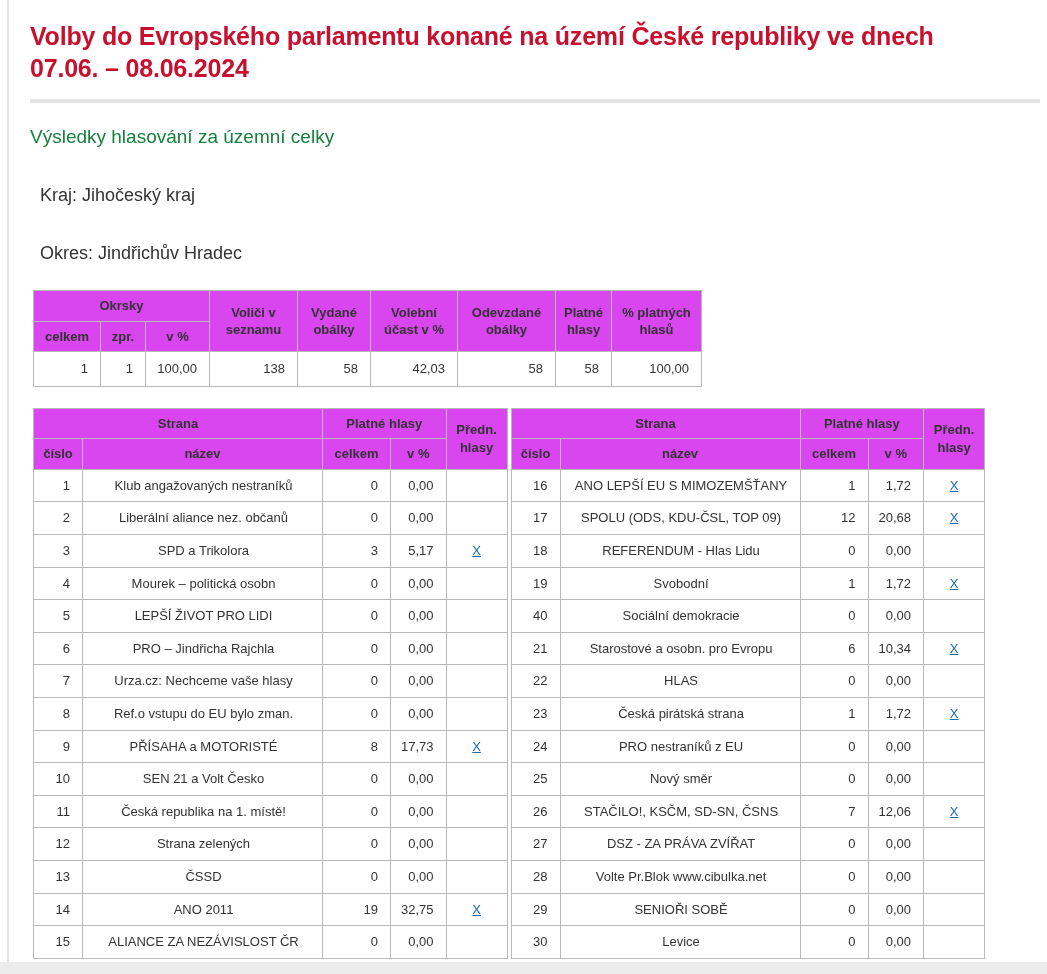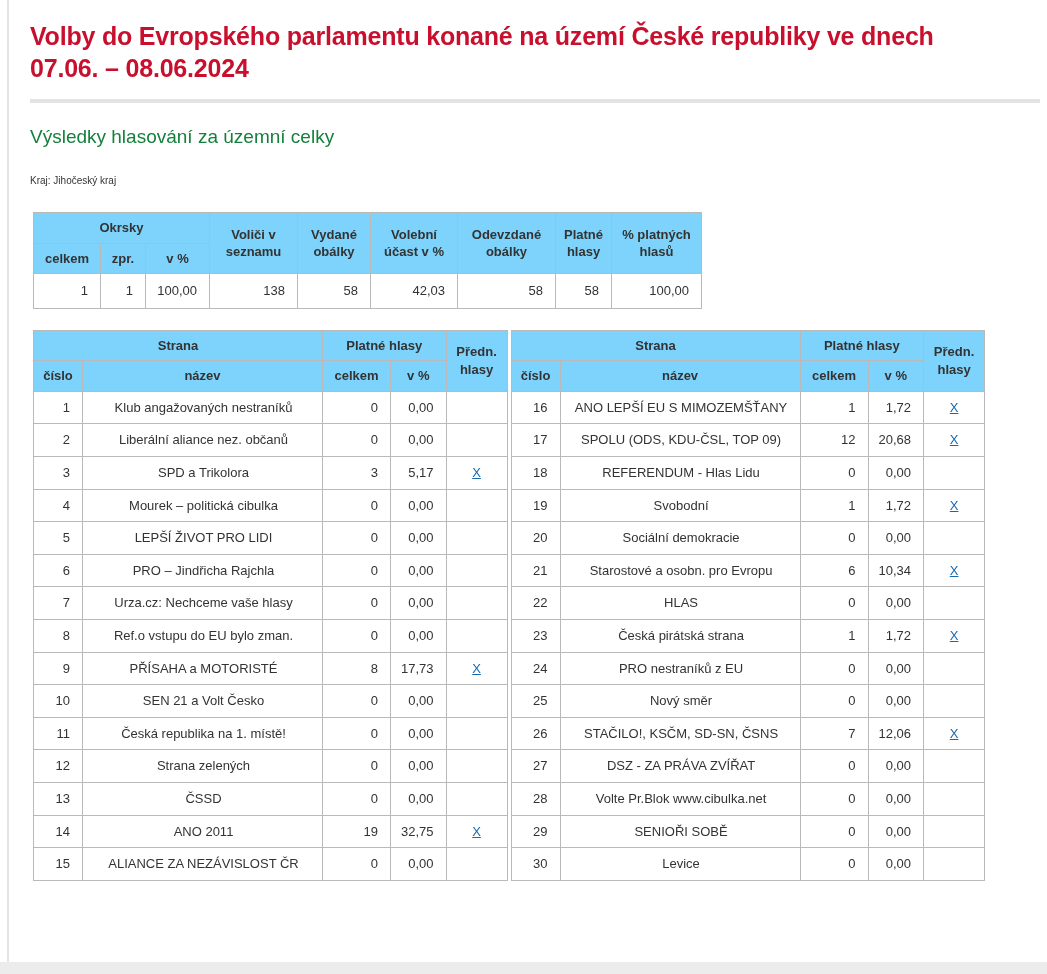--- a/index.html
+++ b/index.html
@@ -27,30 +27,30 @@
     font-size: 25px; line-height: 1.28; font-weight: 600;
     letter-spacing: -0.2px;
   }
   .title-sep {
     margin-top: 15px; height: 4px; background: #e3e3e3; border: 0;
   }
   .section-heading {
     margin: 0; padding-top: 23px;
     font-size: 19px; font-weight: 400; color: #15803d;
   }
-  .region-line { margin: 0; padding-top: 27px; font-size: 10px; }
+  .region-line { margin: 10px; padding-top: 27px; font-size: 18px; }
   
   table {
     border-collapse: collapse; table-layout: fixed;
     font-size: 13px; color: #333;
     margin-left: 3px;
   }
   th, td { border: 1px solid #b9b9b9; overflow: hidden; }
   th {
-    background: #7dd3fc; font-weight: bold;
+    background: #d946ef; font-weight: bold;
     padding: 6px 6px; text-align: center; line-height: 1.35; margin-left: 32px;
   }
   td { background: #ffffff; padding: 8px 10px; line-height: 1.2; }
   td.num { text-align: right; padding-right: 12px; }
   td.name { text-align: center; padding-left: 12px; }
   td.center { text-align: center; }
   .summary-table { margin-top: 26px; }
   .summary-table td { padding-top: 9px; padding-bottom: 9px; }
   .party-wrap { display: flex; margin-top: 21px; }
   .party-table td { height: 15px; }
@@ -64,20 +64,21 @@
 
 <div class="content">
 
   <h1 class="page-title" id="title" style="color: rgb(200, 16, 46);">Volby do Evropského parlamentu konané na území České republiky ve dnech 07.06. – 08.06.2024</h1>
 
   <div class="title-sep"></div>
 
   <h2 class="section-heading">Výsledky hlasování za územní celky</h2>
 
   <p class="region-line"><span>Kraj:</span>&nbsp;<span>Jihočeský kraj</span></p>
+  <p class="region-line"><span>Okres:</span>&nbsp;<span>Jindřichův Hradec</span></p>
 
   <table class="summary-table">
     <colgroup>
       <col style="width:67px">
         <col style="width:45px">
         <col style="width:64px">
       <col style="width:88px">
         <col style="width:73px">
         <col style="width:87px">
       <col style="width:98px">
@@ -153,21 +154,21 @@
           </tr>
           <tr>
             <td class="num">3</td>
             <td class="name">SPD a Trikolora</td>
             <td class="num">3</td>
             <td class="num">5,17</td>
             <td class="center"><a href="#" class="pref-link" style="color: rgb(21, 105, 176);">X</a></td>
           </tr>
           <tr>
             <td class="num">4</td>
-            <td class="name">Mourek – politická cibulka</td>
+            <td class="name">Mourek – politická osobn</td>
             <td class="num">0</td>
             <td class="num">0,00</td>
             <td class="center"></td>
           </tr>
           <tr>
             <td class="num">5</td>
             <td class="name">LEPŠÍ ŽIVOT PRO LIDI</td>
             <td class="num">0</td>
             <td class="num">0,00</td>
             <td class="center"></td>
@@ -289,21 +290,21 @@
             <td class="center"></td>
           </tr>
           <tr>
             <td class="num">19</td>
             <td class="name">Svobodní</td>
             <td class="num">1</td>
             <td class="num">1,72</td>
             <td class="center"><a href="#" class="pref-link" style="color: rgb(21, 105, 176);">X</a></td>
           </tr>
           <tr>
-            <td class="num">20</td>
+            <td class="num">40</td>
             <td class="name">Sociální demokracie</td>
             <td class="num">0</td>
             <td class="num">0,00</td>
             <td class="center"></td>
           </tr>
           <tr>
             <td class="num">21</td>
             <td class="name">Starostové a osobn. pro Evropu</td>
             <td class="num">6</td>
             <td class="num">10,34</td>

